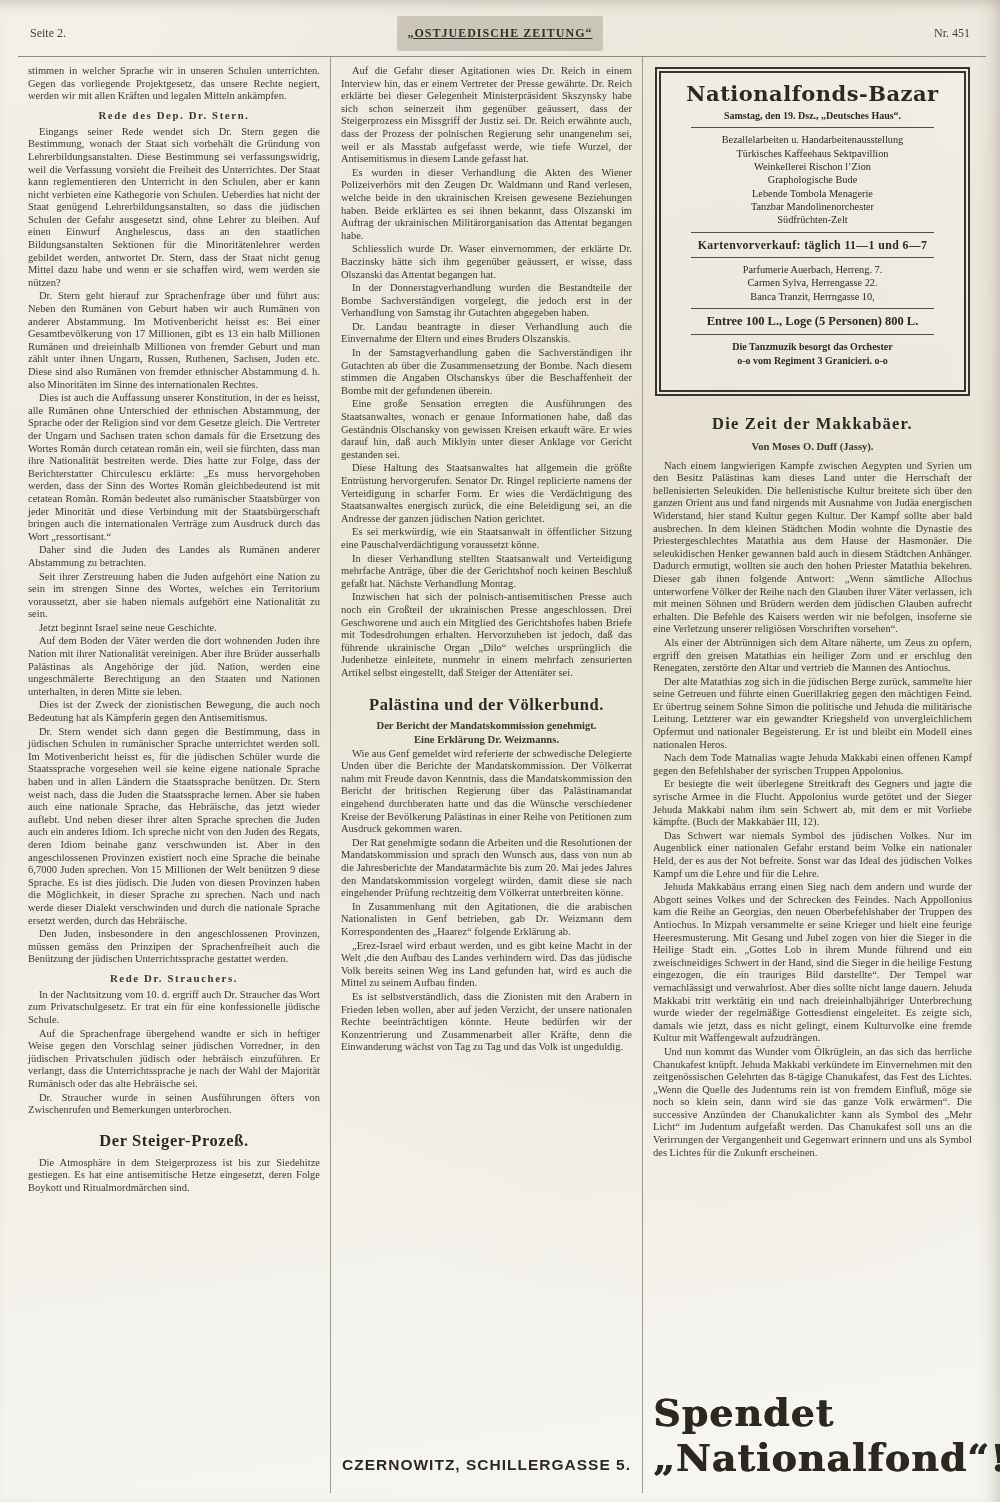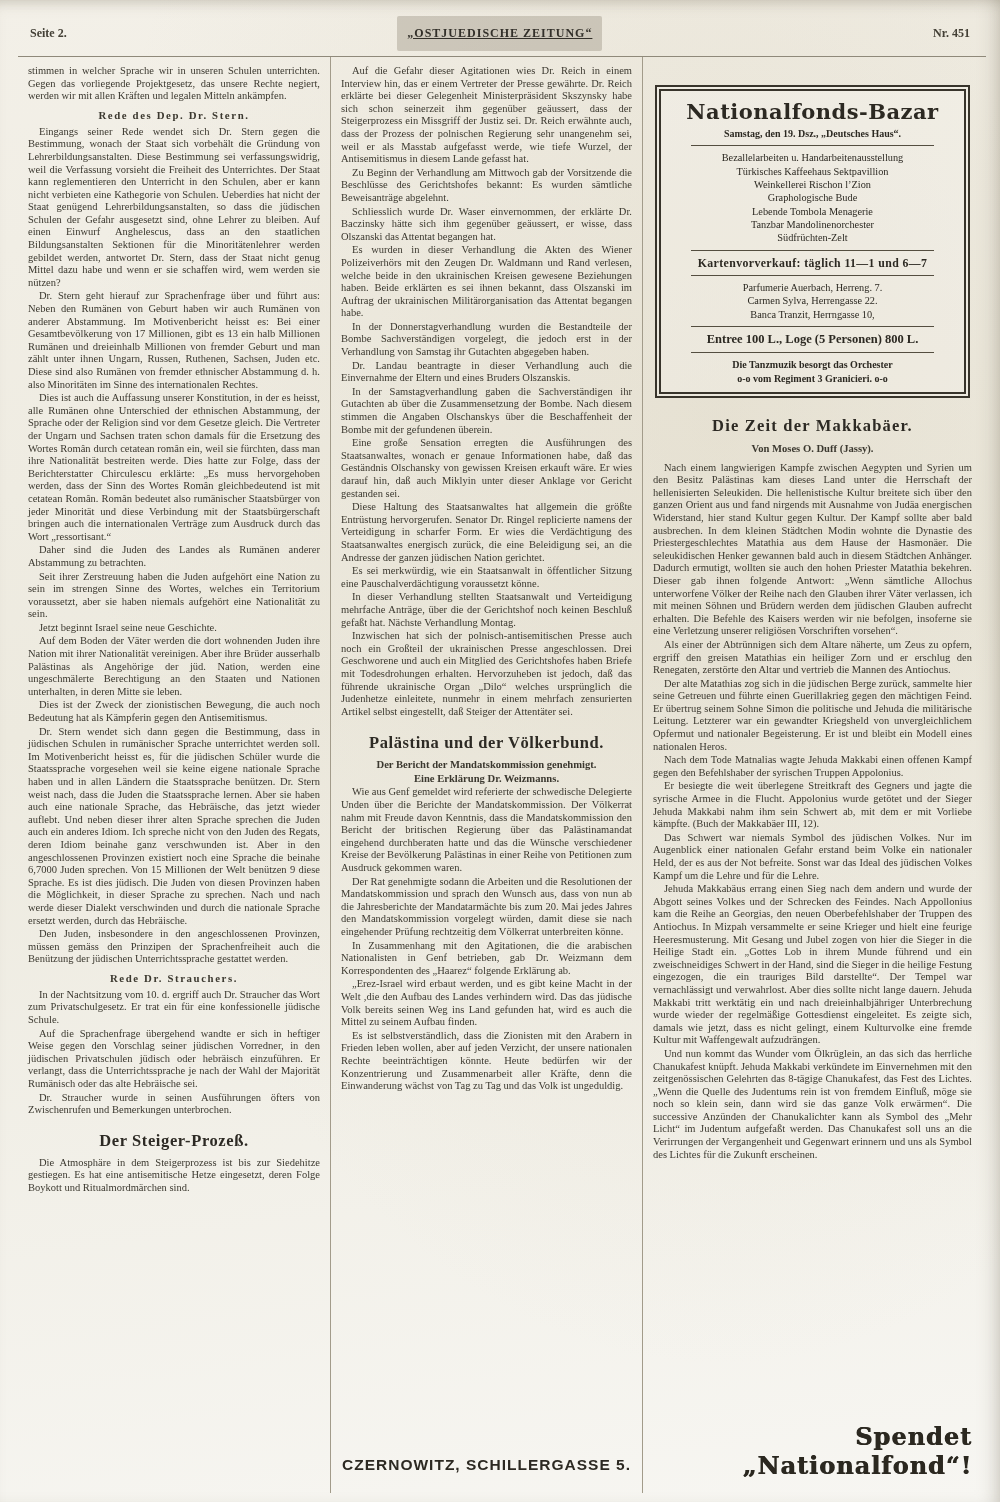--- a/index.html
+++ b/index.html
@@ -7,49 +7,49 @@
     position:relative;width:1000px;height:1502px;box-sizing:border-box;
     margin:0 auto;padding:14px 14px 16px 18px;overflow:hidden;
     font-family:"Liberation Serif", serif;color:#3b382f;
     background:
       radial-gradient(ellipse at 72% 28%, rgba(210,200,175,0.30), rgba(0,0,0,0) 62%),
       linear-gradient(172deg,#f3f0e8 0%,#edeadf 45%,#f7f6f2 100%);
     box-shadow:inset -14px 0 20px -12px rgba(110,100,80,0.35), inset 0 12px 16px -12px rgba(110,100,80,0.35);
   }
   .masthead{display:flex;justify-content:space-between;align-items:baseline;
     border-bottom:1px solid #8f897a;padding:2px 16px 5px 12px;font-size:12px;}
-  .mh-left,.mh-right{font-weight:bold;color:#444036;}
+  .mh-left,.mh-right{font-weight:normal;color:#444036;}
   .mh-center{font-weight:bold;letter-spacing:1px;color:#33302a;
     background:rgba(140,132,114,0.35);padding:10px 10px;border-radius:2px;text-decoration:underline;}
   .columns{display:flex;align-items:stretch;height:1436px;}
   .col{box-sizing:border-box;padding:8px 10px 4px 10px;font-size:10.5px;line-height:1.2;}
   .col1{width:312px;}
   .col2{width:312px;border-left:1px solid #a29b8a;display:flex;flex-direction:column;}
   .col3{width:340px;border-left:1px solid #a29b8a;display:flex;flex-direction:column;}
   .para{margin:0 0 1px 0;text-indent:11px;text-align:justify;}
   .noindent{text-indent:0;}
   .spacer{flex:1;}
   .speech-head{text-align:center;font-weight:bold;font-size:10.8px;letter-spacing:1.6px;margin:6px 0 4px;}
   .headline{text-align:center;font-weight:bold;font-size:16.5px;letter-spacing:0.6px;margin:14px 0 6px;color:#2d2a24;}
   .subhead{text-align:center;font-weight:bold;font-size:10.6px;margin:0 0 1px;}
   .byline{text-align:center;font-weight:bold;font-size:10.6px;margin:1px 0 6px;}
   .print-ad{text-align:center;margin:8px 0 14px;color:#2c2922;}
   .print-ad-line1{font-family:"Liberation Sans", sans-serif;font-weight:bold;font-size:18.5px;letter-spacing:1px;}
   .print-ad-line2{font-family:"Liberation Sans", sans-serif;font-weight:bold;font-size:15.5px;letter-spacing:1px;margin-top:3px;}
-  .bazar-box{border:6px double #38342b;padding:8px 10px 7px;text-align:center;margin:20px 2px 10px;
+  .bazar-box{border:6px double #38342b;padding:8px 10px 23px;text-align:center;margin:2px 2px 10px;
     background:rgba(255,255,255,0.22);color:#2c2922;}
   .bazar-title{font-family:"DejaVu Serif", serif;font-weight:bold;font-size:21px;letter-spacing:0.5px;}
   .bazar-subtitle{font-weight:bold;font-size:10px;margin-top:4px;}
   .bazar-rule{border:0;border-top:1px solid #544e40;margin:5px 20px;}
   .bazar-line{font-size:10.3px;line-height:1.3;margin:0;}
   .bazar-tickets{font-weight:bold;font-size:11.8px;letter-spacing:0.4px;}
   .bazar-entree{font-weight:bold;font-size:12.5px;}
   .bazar-music{font-weight:bold;font-size:10px;line-height:1.35;}
   .makkabaer{margin-top:8px;letter-spacing:1.2px;}
-  .appeal{font-family:"DejaVu Serif", serif;font-weight:bold;font-size:24px;text-align:right;
+  .appeal{font-family:"DejaVu Serif", serif;font-weight:bold;font-size:38px;text-align:left;
     letter-spacing:1px;margin:24px 0 8px;color:#2b2820;text-shadow:0.7px 0 0 currentColor;}
 </style>
 </head>
 <body>
 
 <div class="page">
 
   <header class="masthead">
     <span class="mh-left">Seite 2.</span>
     <span class="mh-center">„OSTJUEDISCHE ZEITUNG“</span>
@@ -81,23 +81,22 @@
         </div>
       <h2 class="headline">Der Steiger-Prozeß.</h2>
       <div>
           <p class="para">Die Atmosphäre in dem Steigerprozess ist bis zur Siedehitze gestiegen. Es hat eine antisemitische Hetze eingesetzt, deren Folge Boykott und Ritualmordmärchen sind.</p>
         </div>
     </section>
 
     <section class="col col2">
       <div>
           <p class="para">Auf die Gefahr dieser Agitationen wies Dr. Reich in einem Interview hin, das er einem Vertreter der Presse gewährte. Dr. Reich erklärte bei dieser Gelegenheit Ministerpräsident Skszynsky habe sich schon seinerzeit ihm gegenüber geäussert, dass der Steigerprozess ein Missgriff der Justiz sei. Dr. Reich erwähnte auch, dass der Prozess der polnischen Regierung sehr unangenehm sei, weil er als Masstab aufgefasst werde, wie tiefe Wurzel, der Antisemitismus in diesem Lande gefasst hat.</p>
-          <p class="para">Zu Beginn der Verhandlung am Mittwoch gab der Vorsitzende die Beschlüsse des Gerichtshofes bekannt: Es wurden sämtliche Beweisanträge abgelehnt.</p>
+          <p class="para">Es wurden in dieser Verhandlung die Akten des Wiener Polizeiverhörs mit den Zeugen Dr. Waldmann und Rand verlesen, welche beide in den ukrainischen Kreisen gewesene Beziehungen haben. Beide erklärten es sei ihnen bekannt, dass Olszanski im Auftrag der ukrainischen Militärorganisation das Attentat begangen habe.</p>
           <p class="para">Schliesslich wurde Dr. Waser einvernommen, der erklärte Dr. Baczinsky hätte sich ihm gegenüber geäussert, er wisse, dass Olszanski das Attentat begangen hat.</p>
-          <p class="para">Es wurden in dieser Verhandlung die Akten des Wiener Polizeiverhörs mit den Zeugen Dr. Waldmann und Rand verlesen, welche beide in den ukrainischen Kreisen gewesene Beziehungen haben. Beide erklärten es sei ihnen bekannt, dass Olszanski im Auftrag der ukrainischen Militärorganisation das Attentat begangen habe.</p>
           <p class="para">In der Donnerstagverhandlung wurden die Bestandteile der Bombe Sachverständigen vorgelegt, die jedoch erst in der Verhandlung von Samstag ihr Gutachten abgegeben haben.</p>
           <p class="para">Dr. Landau beantragte in dieser Verhandlung auch die Einvernahme der Eltern und eines Bruders Olszanskis.</p>
           <p class="para">In der Samstagverhandlung gaben die Sachverständigen ihr Gutachten ab über die Zusammensetzung der Bombe. Nach diesem stimmen die Angaben Olschanskys über die Beschaffenheit der Bombe mit der gefundenen überein.</p>
           <p class="para">Eine große Sensation erregten die Ausführungen des Staatsanwaltes, wonach er genaue Informationen habe, daß das Geständnis Olschansky von gewissen Kreisen erkauft wäre. Er wies darauf hin, daß auch Miklyin unter dieser Anklage vor Gericht gestanden sei.</p>
           <p class="para">Diese Haltung des Staatsanwaltes hat allgemein die größte Entrüstung hervorgerufen. Senator Dr. Ringel replicierte namens der Verteidigung in scharfer Form. Er wies die Verdächtigung des Staatsanwaltes energisch zurück, die eine Beleidigung sei, an die Andresse der ganzen jüdischen Nation gerichtet.</p>
           <p class="para">Es sei merkwürdig, wie ein Staatsanwalt in öffentlicher Sitzung eine Pauschalverdächtigung voraussetzt könne.</p>
           <p class="para">In dieser Verhandlung stellten Staatsanwalt und Verteidigung mehrfache Anträge, über die der Gerichtshof noch keinen Beschluß gefaßt hat. Nächste Verhandlung Montag.</p>
           <p class="para">Inzwischen hat sich der polnisch-antisemitischen Presse auch noch ein Großteil der ukrainischen Presse angeschlossen. Drei Geschworene und auch ein Mitglied des Gerichtshofes haben Briefe mit Todesdrohungen erhalten. Hervorzuheben ist jedoch, daß das führende ukrainische Organ „Dilo“ welches ursprünglich die Judenhetze einleitete, nunmehr in einem mehrfach zensurierten Artikel selbst eingestellt, daß Steiger der Attentäter sei.</p>
         </div>
       <h2 class="headline">Palästina und der Völkerbund.</h2>

